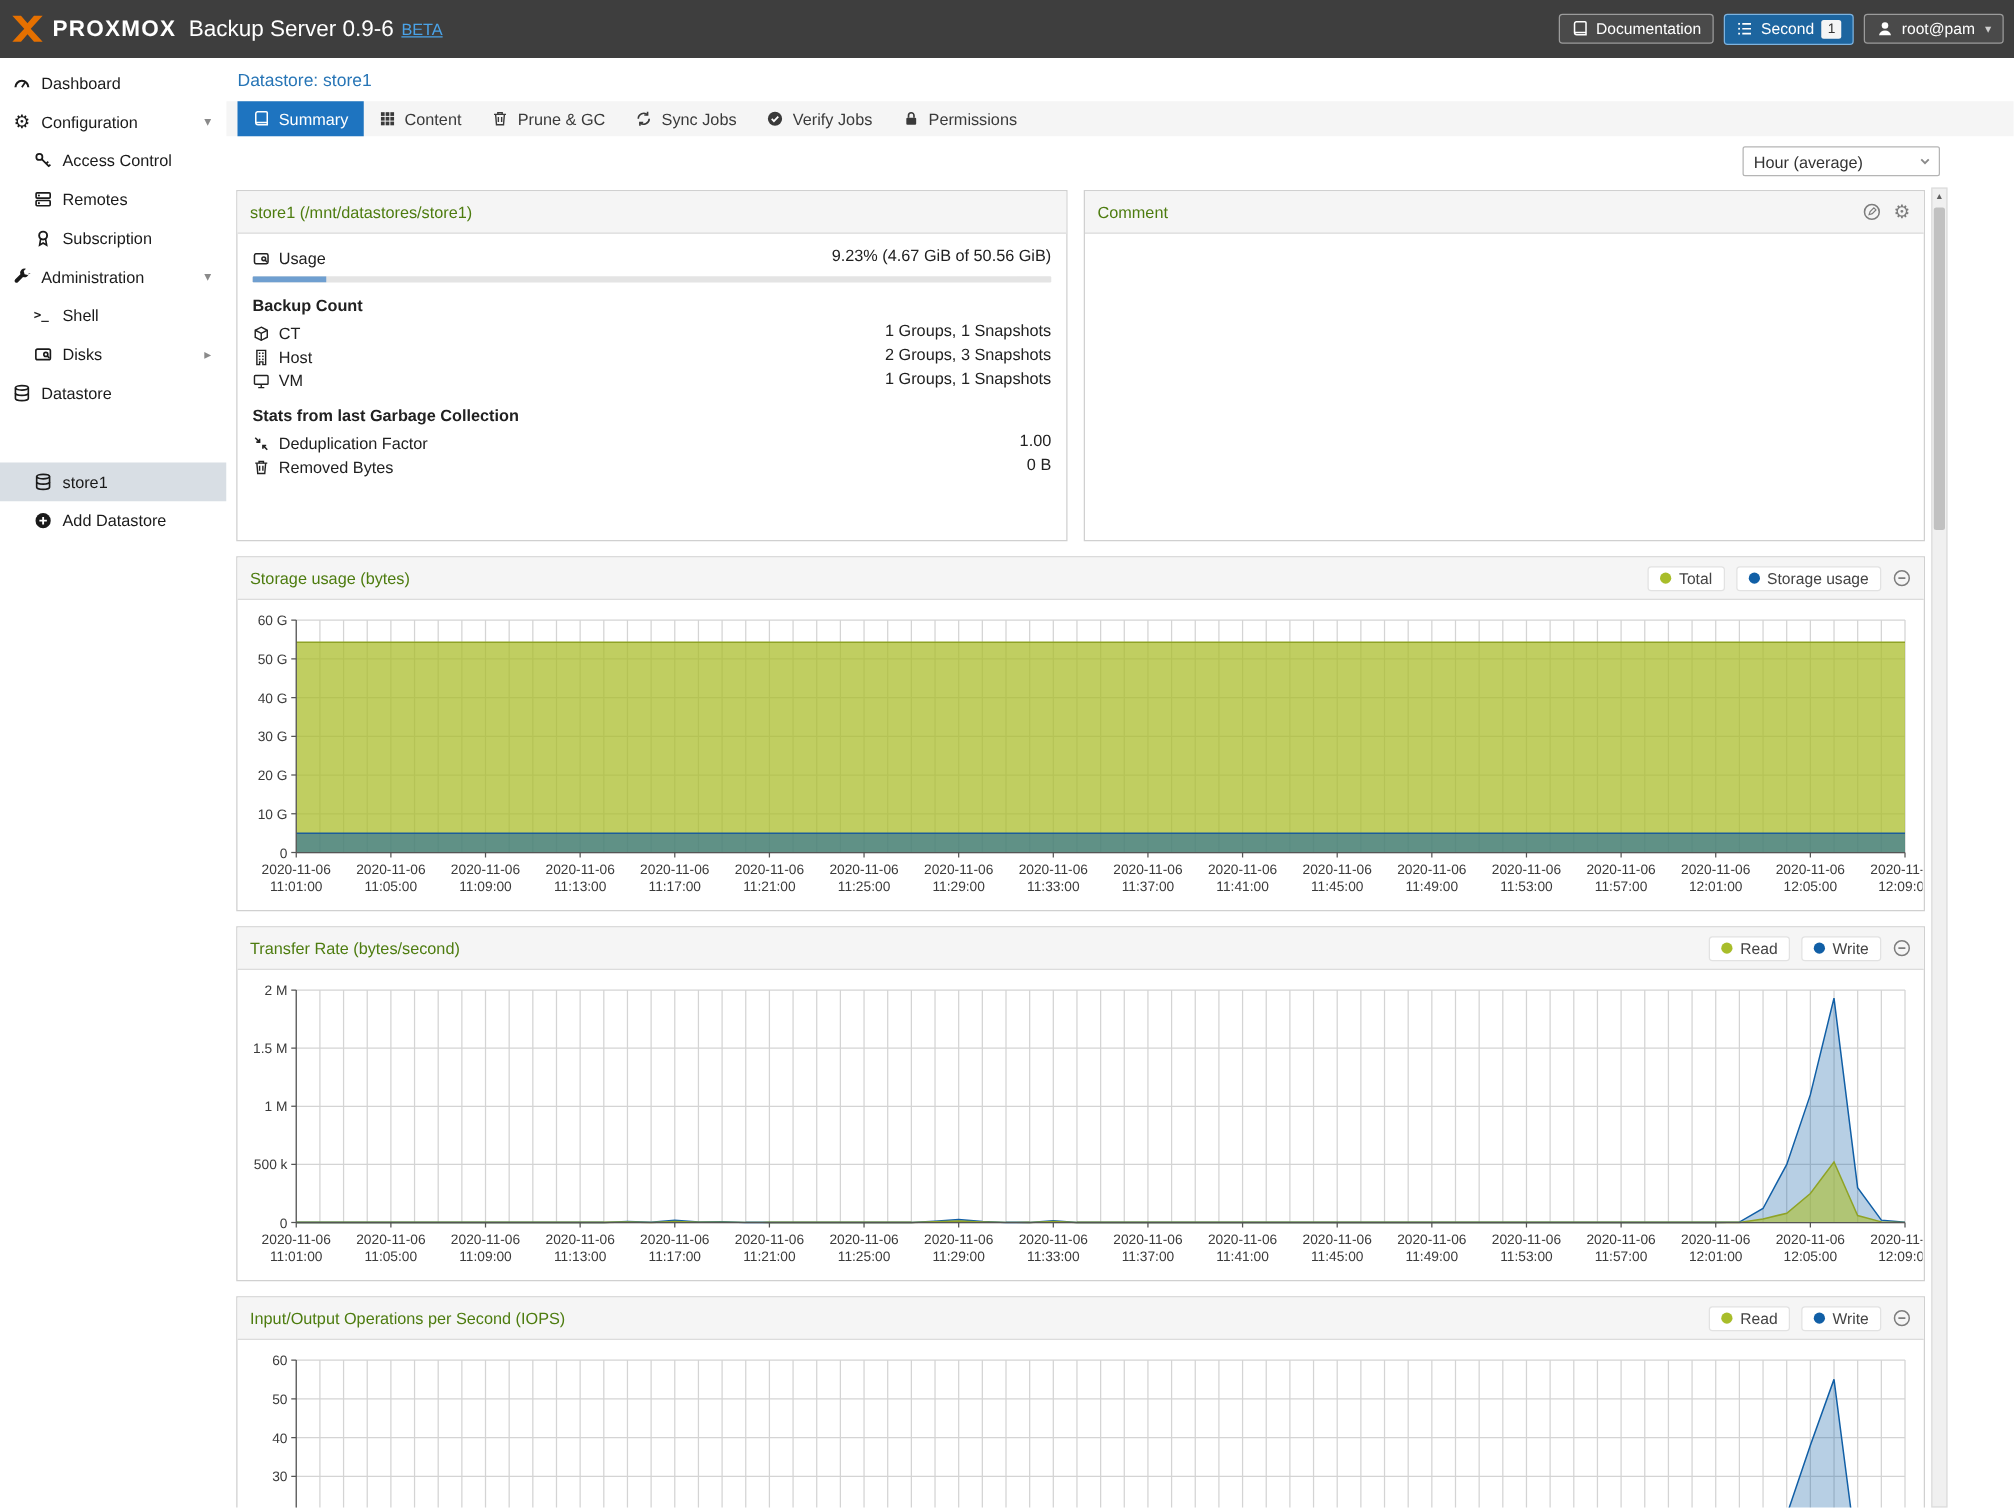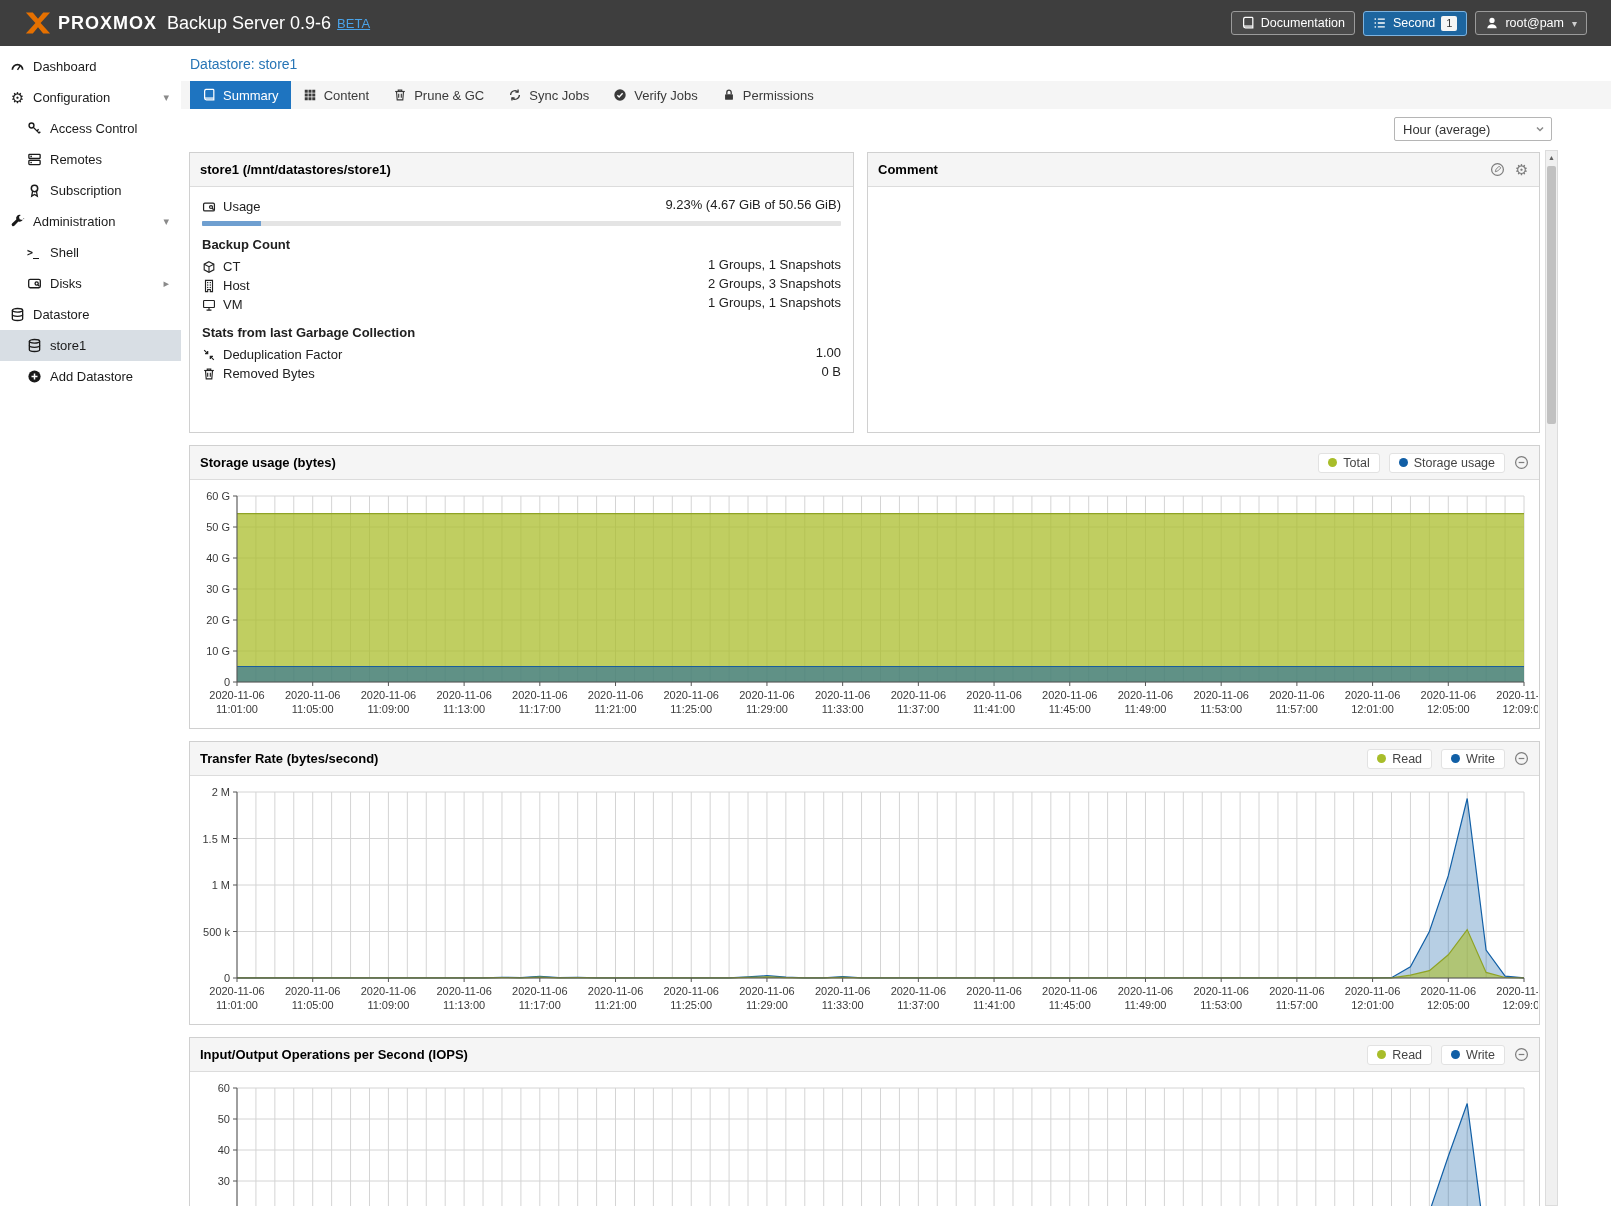--- a/index.html
+++ b/index.html
@@ -1,42 +1,42 @@
 <!DOCTYPE html>
 <html><head>
 <meta charset="utf-8">
 <style>
   * { box-sizing: border-box; }
   html,body { margin:0; padding:0; width:1611px; height:1206px; overflow:hidden;
     font-family:"Liberation Sans",sans-serif; font-size:13px; color:#212121; background:#fff; }
 
   
   .topbar { position:fixed; top:0; left:0; right:0; height:46px; background:#3e3e3e;
-    display:flex; align-items:center; padding:0 24px; z-index:20; }
+    display:flex; align-items:center; padding:0 8px; z-index:20; }
   .logo { display:flex; align-items:center; gap:6px; }
   .logo-text { color:#fff; font-weight:bold; font-size:18px; letter-spacing:1px; }
   .app-title { color:#fff; margin-left:10px; font-size:18px; }
   .beta-link { color:#4aa3e8; margin-left:6px; text-decoration:underline; cursor:pointer; font-size:13px; }
   .topbar-right { margin-left:auto; display:flex; align-items:center; gap:8px; }
   .top-btn { display:flex; align-items:center; gap:6px; background:#4a4a4a; color:#fff;
     border:1px solid #9b9b9b; border-radius:3px; padding:4px 9px; font-size:12.5px;
     font-family:inherit; cursor:pointer; }
   .top-btn.tasks { background:#1d659f; border-color:#7db3e0; }
   .badge { background:#f5f5f5; color:#333; border-radius:2px; padding:0 5px; font-size:11px; line-height:15px; }
   .user-caret { color:#cfcfcf; font-size:10px; margin-left:2px; }
 
   
   .app { position:absolute; top:46px; left:0; right:0; bottom:0; display:flex; }
   .sidebar { width:181px; flex:none; padding-top:5px; background:#fff; }
   .main { flex:1; position:relative; overflow:hidden; }
 
   
   .nav-item { display:flex; align-items:center; height:31px; padding:0 10px; cursor:pointer; position:relative; color:#1a1a1a; }
   .nav-item.lvl2 { padding-left:27px; }
-  .nav-item.selected { background:#d8dee4; }
+  .nav-item.selected { background:#d8dee4;margin-top:40px; }
   .nav-item .ic { width:15px; height:15px; margin-right:8px; flex:none; }
   .nav-caret { position:absolute; right:12px; color:#8a8a8a; font-size:11px; }
 
   .ic { width:14px; height:14px; display:inline-block; vertical-align:middle; color:inherit; }
   .txt-ic { font-size:15px; line-height:15px; text-align:center; }
   .shell-ic { font-family:"DejaVu Sans Mono",monospace; font-size:10px; font-weight:bold; line-height:15px; }
 
   
   .page-title { color:#2775b6; font-size:14px; padding:10px 0 9px 9px; }
   .tabbar { display:flex; align-items:stretch; background:#f5f5f5; height:28px; padding-left:9px; }
@@ -45,21 +45,21 @@
   .tab.active { background:#1e74c0; color:#fff; }
   .toolbar { display:flex; justify-content:flex-end; padding:8px 59px 7px 0;align-items:center; }
   .combo { display:flex; align-items:center; justify-content:space-between; width:158px; height:24px;
     border:1px solid #b5b5b5; border-radius:2px; background:#fff; padding:0 6px 0 8px; cursor:pointer; font-size:13px; color:#333; }
 
   
   .content { margin:4px 0 0 8px; width:1351px; }
   .panel { border:1px solid #d0d0d0; background:#fff; margin-bottom:12px; }
   .panel-header { display:flex; align-items:center; background:#f5f5f5; border-bottom:1px solid #dcdcdc;
     padding:0 10px; height:34px; }
-  .panel-title { color:#000000; font-size:13px; flex:none;font-weight:bold; }
+  .panel-title { color:#4d7c0f; font-size:13px; flex:none; }
   .panel-tools { margin-left:auto; display:flex; align-items:center; gap:9px; color:#7d7d7d; }
   .panel-tools .ic { width:15px; height:15px; cursor:pointer; }
   .panel-row { display:flex; gap:13px; }
   .panel.half-left { width:665px; height:281px; }
   .panel.half-right { flex:1; height:281px; }
 
   .panel-body { padding:10px 12px; }
   .kv-row { display:flex; justify-content:space-between; height:19px; }
   .kv-left { display:flex; align-items:center; gap:7px; }
   .kv-left .ic { width:14px; height:14px; color:#222; }

